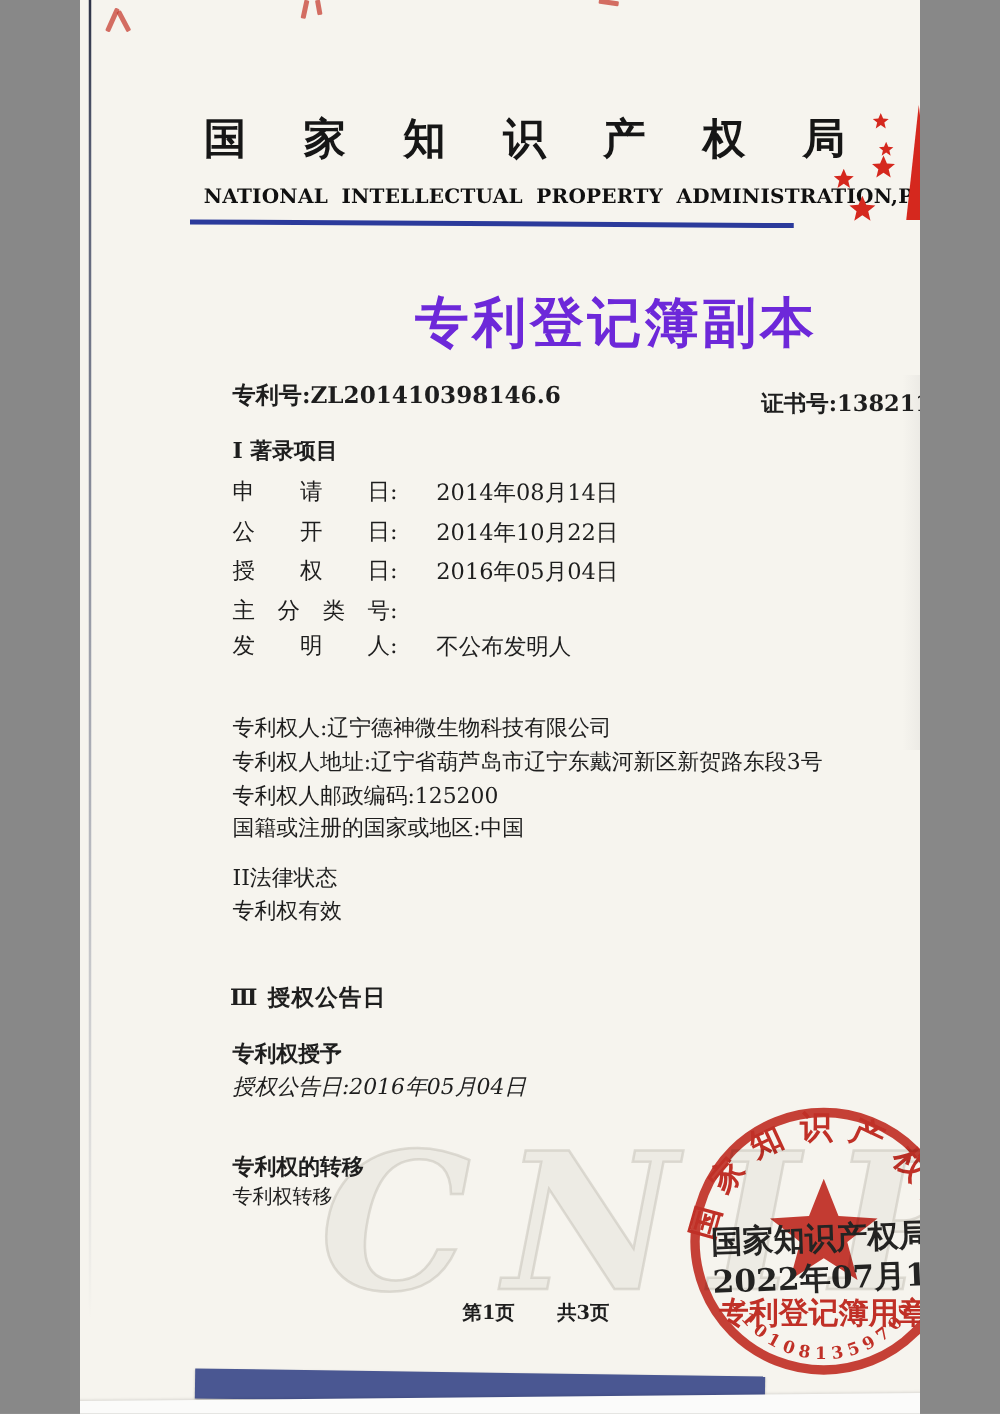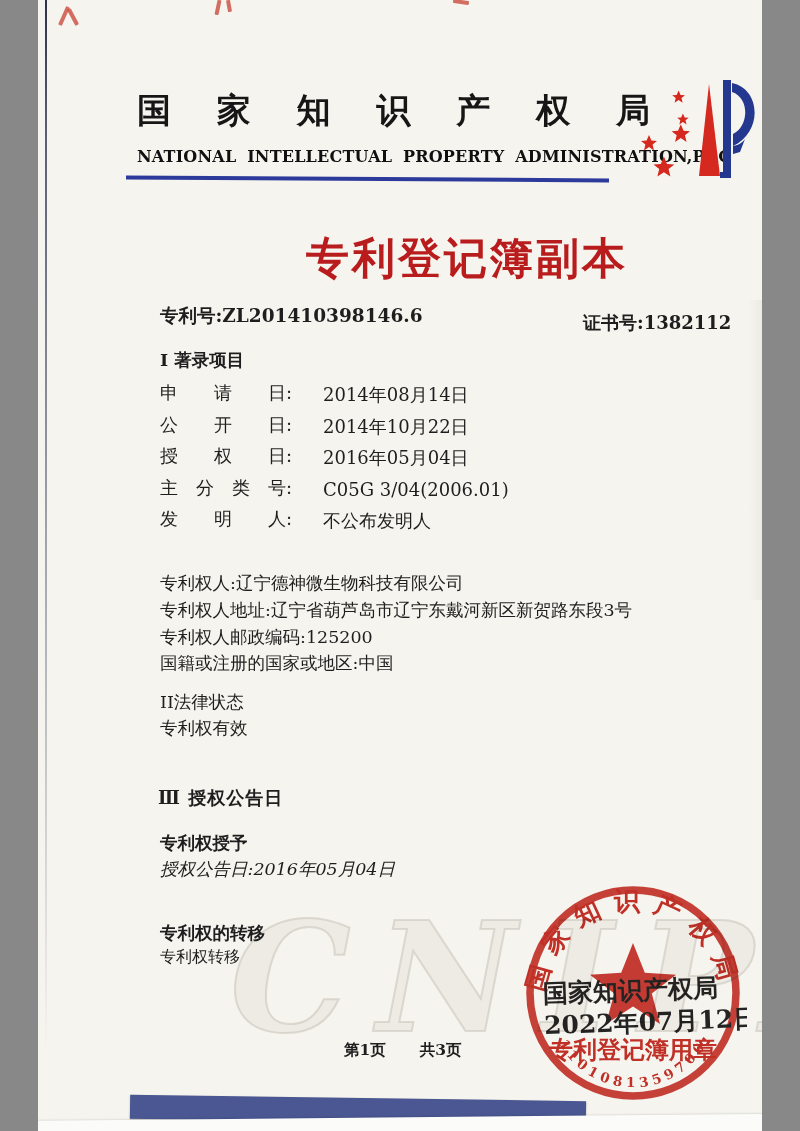--- a/index.html
+++ b/index.html
@@ -1,17 +1,17 @@
 <!DOCTYPE html>
 <html><head>
 <meta charset="utf-8">
 <style>
   html,body{margin:0;padding:0;background:#888;}
   .page{
-    position:relative;width:724px;height:1131px;margin:0 auto;
+    position:relative;width:672px;height:1131px;margin:0 auto;
     background:#f6f4ee;overflow:hidden;
     font-family:"DejaVu Serif","Liberation Serif",serif;
     color:#1e1e1e;
   }
   .abs{position:absolute;}
   
   .edge-line{left:7px;top:0;width:2px;height:1100px;
     background:linear-gradient(to bottom,#2e3347 0%,#585e74 12%,rgba(110,116,136,.55) 55%,rgba(110,116,136,0) 96%);}
   .ink{background:#c5392c;opacity:.72;border-radius:1px;}
   .right-shade{right:0;top:300px;width:14px;height:300px;
@@ -19,21 +19,21 @@
   .scan-bottom-bar{left:92px;top:1098px;width:456px;height:24px;background:#4a5792;
     transform:rotate(.8deg);box-shadow:0 1px 2px rgba(0,0,0,.25);}
   .scan-bottom-paper{left:-12px;bottom:-16px;width:830px;height:30px;background:#fbfbfa;
     transform:rotate(-.55deg);box-shadow:0 -1px 2px rgba(0,0,0,.10);}
   
   .agency-cn{left:99px;top:88px;font-size:34px;font-weight:bold;letter-spacing:17px;color:#161616;white-space:nowrap;}
   .agency-en{left:99px;top:147px;font-size:16px;font-weight:bold;letter-spacing:.2px;word-spacing:5px;color:#101010;white-space:nowrap;}
   .blue-rule{left:88px;top:177px;width:483px;height:3.5px;background:#2b3a9b;transform:rotate(.35deg);}
   .logo{left:583px;top:76px;}
   
-  .doc-title{left:268px;top:230px;font-size:43px;font-weight:bold;letter-spacing:3px;color:#b91c1c;white-space:nowrap;}
+  .doc-title{left:268px;top:230px;font-size:43px;font-weight:bold;letter-spacing:3px;color:#6d28d9;white-space:nowrap;}
   .patent-no{left:122px;top:303px;font-size:18.5px;font-weight:bold;white-space:nowrap;}
   .cert-no{left:545px;top:311px;font-size:18px;font-weight:bold;white-space:nowrap;}
   
   .sec1-head{left:122px;top:348px;font-size:17.5px;font-weight:bold;}
   .fields{left:122px;top:381px;width:600px;display:flex;flex-direction:column;gap:4.5px;font-size:18px;}
   .frow{display:flex;align-items:flex-start;}
   .flabel{width:148px;flex:none;white-space:nowrap;}
   .fvalue{margin-left:15px;width:428px;line-height:27px;}
   .patentee{left:122px;top:570px;font-size:17.5px;line-height:26.8px;}
   .sec2-head{left:122px;top:690px;font-size:17.5px;font-weight:normal;}
@@ -104,21 +104,20 @@
     <div class="frow">
       <span class="flabel">公　　开　　日:</span>
       <span class="fvalue">2014年10月22日</span>
     </div>
     <div class="frow">
       <span class="flabel">授　　权　　日:</span>
       <span class="fvalue">2016年05月04日</span>
     </div>
     <div class="frow">
       <span class="flabel">主　分　类　号:</span>
-      <span class="fvalue">C05G 3/04(2006.01)</span>
     </div>
     <div class="frow">
       <span class="flabel">发　　明　　人:</span>
       <span class="fvalue">不公布发明人</span>
     </div>
   </div>
 
   <div class="abs patentee body-layer">
     <div>专利权人:辽宁德神微生物科技有限公司</div>
     <div>专利权人地址:辽宁省葫芦岛市辽宁东戴河新区新贺路东段3号</div>

